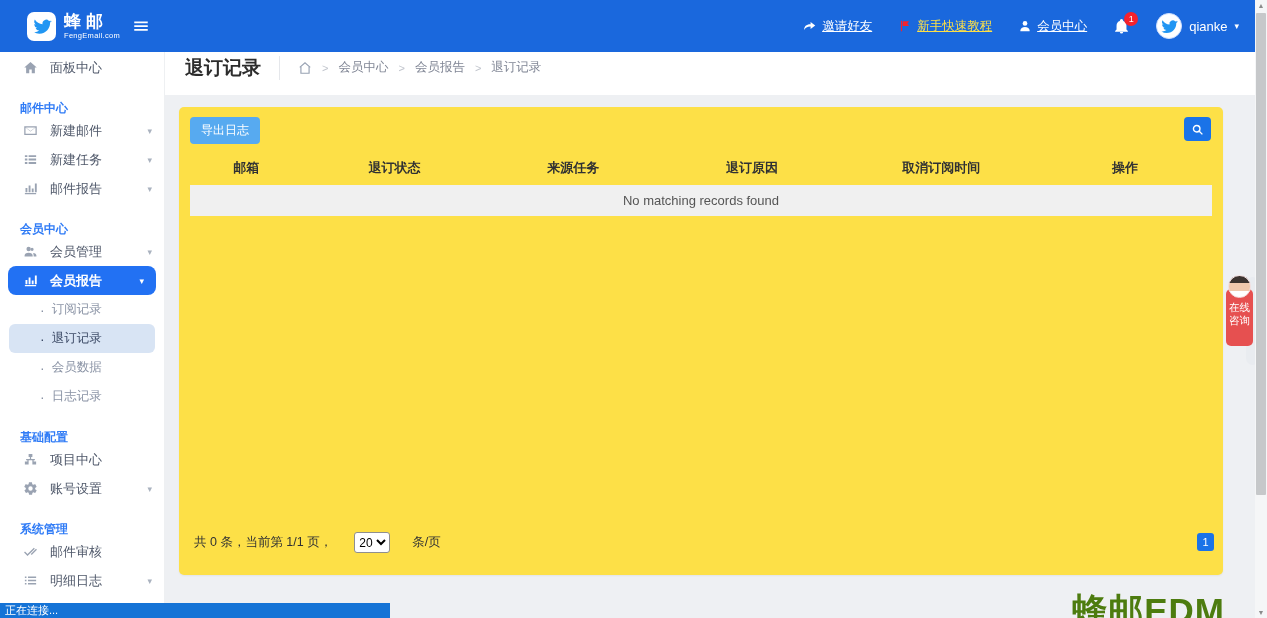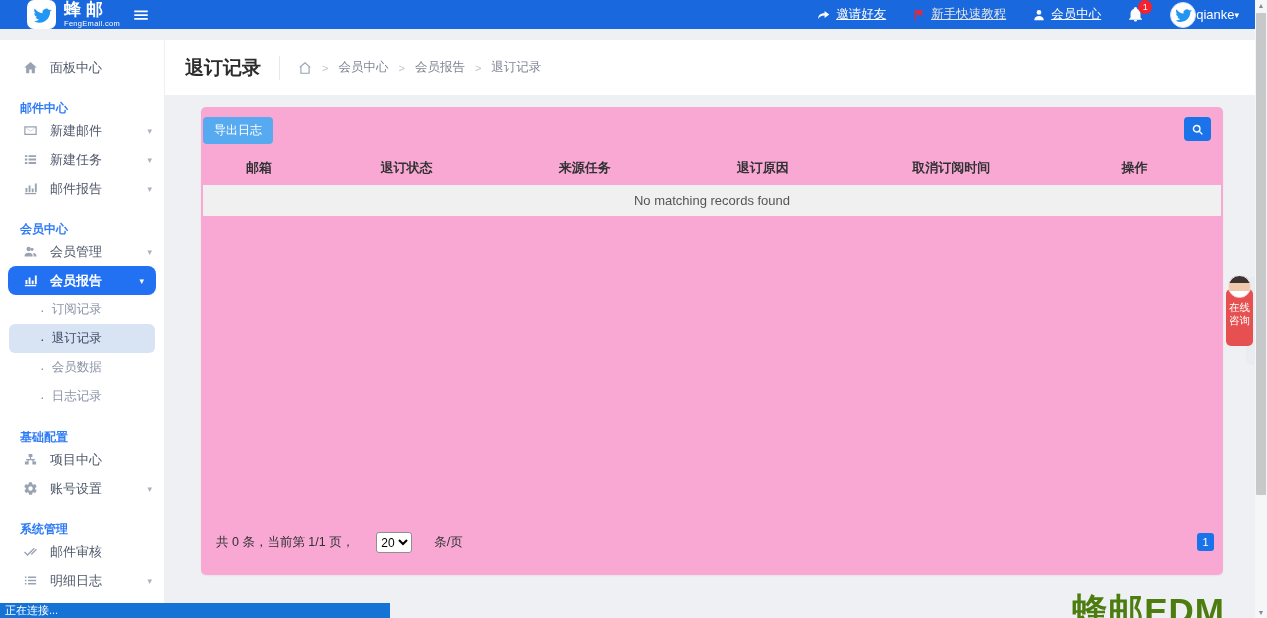--- a/index.html
+++ b/index.html
@@ -1,36 +1,36 @@
 <!DOCTYPE html>
 <html><head>
 <meta charset="utf-8">
 <style>
   * { margin:0; padding:0; box-sizing:border-box; }
   html,body { width:1267px; height:618px; overflow:hidden; }
   body { font-family:"Liberation Sans","DejaVu Sans",sans-serif; background:#eef0f3; position:relative; font-size:13px; }
 
   
-  .header { position:absolute; left:0; top:0; width:1267px; height:29px; background:#1a68dd; display:flex; align-items:center; z-index:20; }
+  .header { position:absolute; left:0; top:0; width:1267px; height:52px; background:#1a68dd; display:flex; align-items:center; z-index:20; }
   .logo-area { width:165px; height:40px; display:flex; align-items:center; padding-left:27px; flex-shrink:0; }
   .bird-box { width:29px; height:29px; background:#fff; border-radius:7px; display:flex; align-items:center; justify-content:center; }
   .bird-box svg { width:20px; height:20px; }
   .brand-text { margin-left:8px; color:#fff; line-height:1; }
   .brand-name { font-size:17px; font-weight:bold; letter-spacing:5px; }
   .brand-domain { font-size:7.5px; margin-top:2px; letter-spacing:.3px; }
   .hamburger { margin-left:12px; cursor:pointer; display:flex; }
   .hamburger svg { width:18px; height:18px; }
   .header-right { margin-left:auto; display:flex; align-items:center; gap:26px; padding-right:28px; }
   .hlink { display:flex; align-items:center; gap:5px; color:#fff; font-size:12.5px; text-decoration:underline; cursor:pointer; }
   .hlink svg { width:14px; height:14px; }
-  .hlink.red { color:#e5e5e5; }
+  .hlink.red { color:#fde047; }
   .bell-wrap { position:relative; cursor:pointer; display:flex; }
   .bell-wrap svg { width:17px; height:17px; }
   .badge { position:absolute; top:-6px; right:-8px; background:#f5222d; color:#fff; font-size:9px; min-width:14px; height:14px; border-radius:7px; display:flex; align-items:center; justify-content:center; padding:0 3px; }
-  .user-menu { display:flex; align-items:center; color:#fff; font-size:13px; cursor:pointer; }
+  .user-menu { display:flex; align-items:center; gap:7px; color:#fff; font-size:13px; cursor:pointer; }
   .avatar { width:26px; height:26px; background:#fff; border-radius:50%; display:flex; align-items:center; justify-content:center; border:1px solid #cfe0ff; }
   .avatar svg { width:18px; height:18px; }
   .caret-white { font-size:9px; color:#fff; }
 
   
   .sidebar { position:absolute; left:0; top:40px; width:165px; bottom:0; background:#fff; border-right:1px solid #eef0f2; z-index:10; overflow:hidden; }
   .menu-item { height:29px; display:flex; align-items:center; padding:0 12px 0 22px; cursor:pointer; color:#4e5769; }
   .menu-item:first-child { margin-top:13px; }
   .menu-item .mi-icon { width:16px; height:16px; display:flex; align-items:center; justify-content:center; flex-shrink:0; }
   .menu-item .mi-icon svg { width:15px; height:15px; fill:#9aa3b2; }
@@ -48,21 +48,21 @@
   
   .main { position:absolute; left:165px; top:40px; right:12px; bottom:0; background:#eef0f3; }
   .titlebar { height:55px; background:#fff; display:flex; align-items:center; padding:0 20px; }
   .page-title { font-size:19px; font-weight:bold; color:#2c2c2c; }
   .tb-divider { width:1px; height:24px; background:#e5e7eb; margin:0 18px; }
   .breadcrumb { display:flex; align-items:center; gap:10px; font-size:12.5px; color:#808695; }
   .breadcrumb svg { width:14px; height:14px; }
   .bc-sep { color:#c0c4cc; font-size:11px; }
   .bc-item { cursor:pointer; }
 
-  .card { position:relative; margin:12px 32px 0 36px; height:468px; background:#f9a8d4; border-radius:5px; box-shadow:0 1px 2px rgba(0,0,0,.05); padding:10px 2px; z-index:1; }
+  .card { position:relative; margin:12px 32px 0 14px; height:468px; background:#fde047; border-radius:5px; box-shadow:0 1px 2px rgba(0,0,0,.05); padding:10px 11px; z-index:1; }
   .export-btn { background:#57aaf0; color:#fff; border:none; font-size:12px; padding:5px 11px; border-radius:4px; cursor:pointer; font-family:inherit; }
   .search-btn { position:absolute; top:10px; right:12px; width:27px; height:24px; background:#1a73e8; border:none; border-radius:4px; display:flex; align-items:center; justify-content:center; cursor:pointer; }
   .search-btn svg { width:13px; height:13px; }
 
   table.records { width:100%; border-collapse:collapse; table-layout:fixed; margin-top:6px; }
   table.records th { font-size:13px; font-weight:bold; color:#303133; padding:9px 0 8px; text-align:center; }
   table.records td.empty { background:#f0f0f0; text-align:center; font-size:13px; color:#555; padding:8px 0; }
 
   .pagination { position:absolute; left:15px; bottom:22px; display:flex; align-items:center; gap:22px; font-size:12.5px; color:#303133; }
   .page-size-select { font-family:inherit; font-size:12px; height:21px; border:1px solid #8f8f8f; border-radius:3px; background:#fff; }

